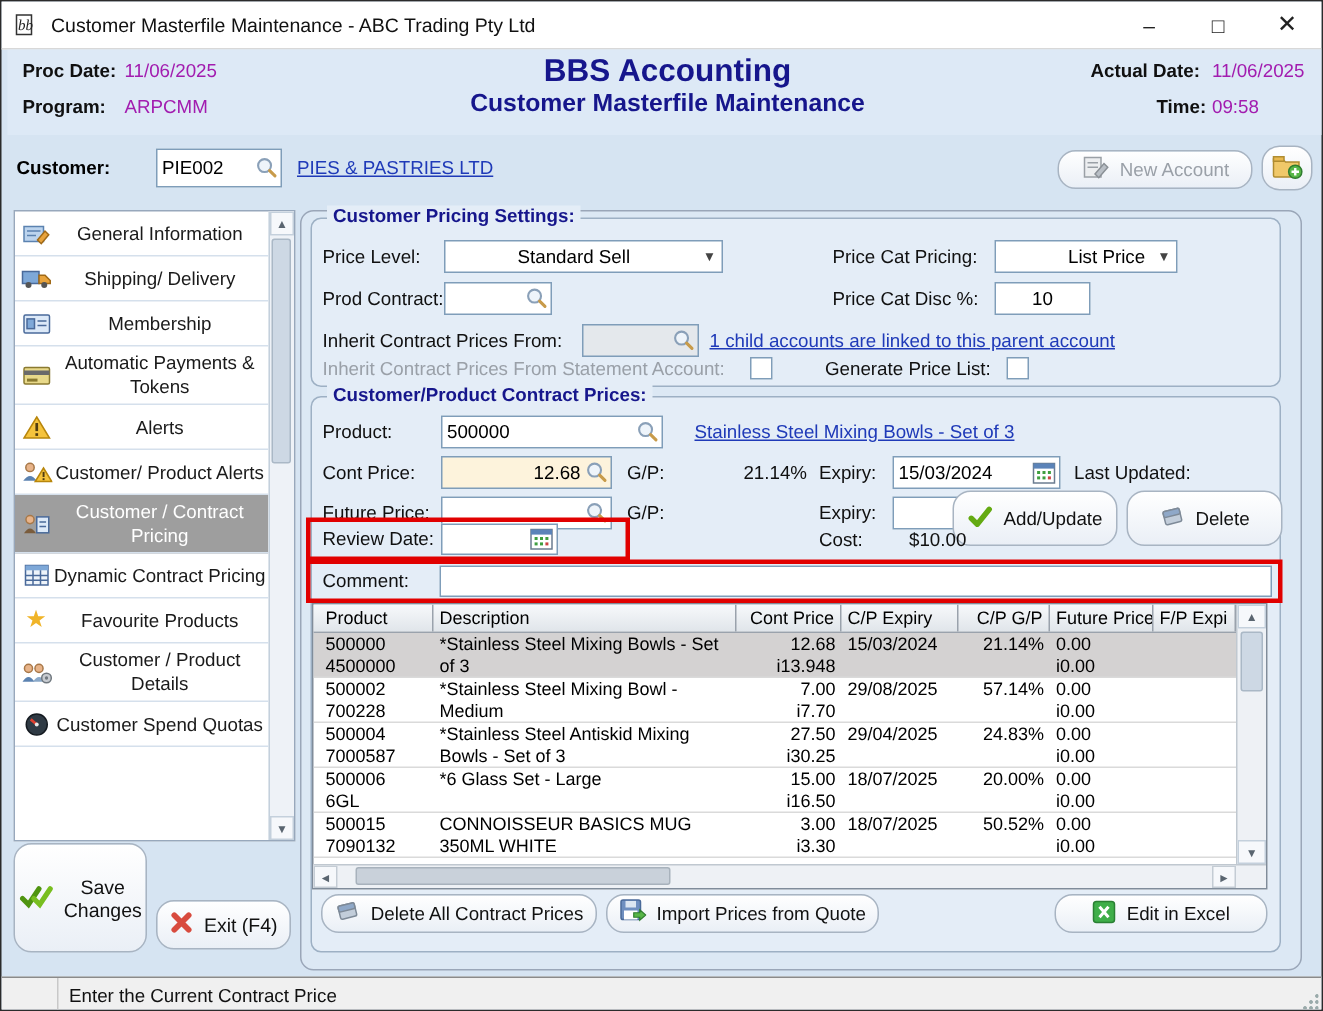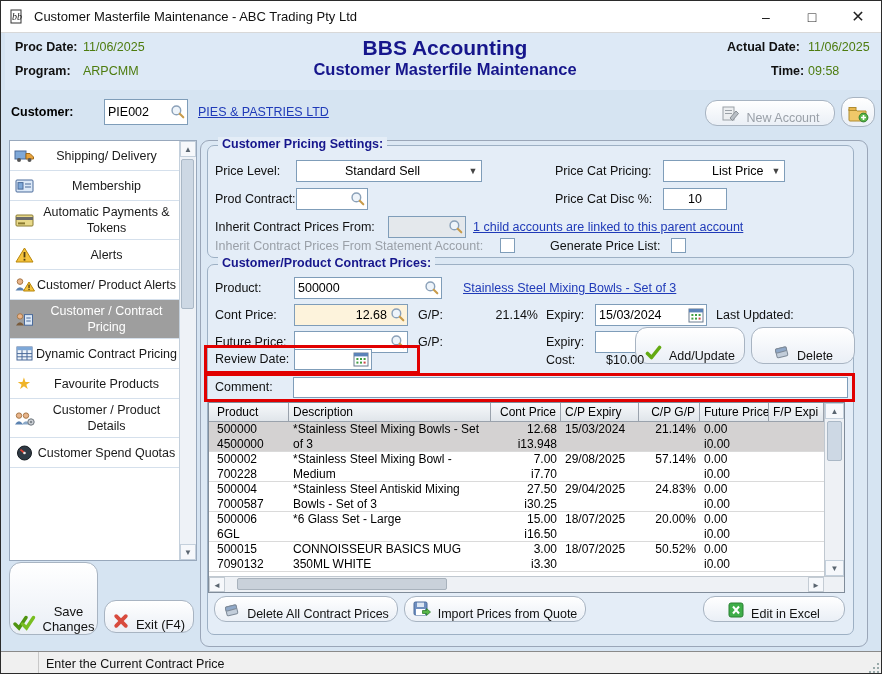--- a/index.html
+++ b/index.html
@@ -9,34 +9,34 @@
   
   .titlebar { position:absolute; left:0; top:0; width:100%; height:32px; background:#fff; border-bottom:1px solid #d8d8d8; }
   .titlebar .appicon { position:absolute; left:9px; top:7px; width:18px; height:18px; }
   .titlebar .ttext { position:absolute; left:33px; top:8px; font-size:13px; color:#111; }
   .wbtn { position:absolute; top:0; width:46px; height:32px; text-align:center; line-height:32px; font-size:14px; color:#222; }
   .wbtn.min { right:92px; } .wbtn.max { right:46px; } .wbtn.close { right:0; font-size:16px; }
 
   
   .headband { position:absolute; left:4px; top:32px; width:100%; height:57px; background:#dde9f6; }
   .hlbl { position:absolute; font-size:12.5px; font-weight:bold; color:#101010; }
-  .hval { position:absolute; font-size:12.5px; color:#4d7c0f; }
+  .hval { position:absolute; font-size:12.5px; color:#a21caf; }
   .h-title { position:absolute; left:0; width:100%; text-align:center; color:#16168c; font-weight:bold; }
   .h-title.big { top:3px; font-size:21px; }
   .h-title.sub { top:27px; font-size:16.5px; }
 
   
   .custlbl { position:absolute; left:10px; top:104px; font-size:12.5px; font-weight:bold; }
   .inputbox { position:absolute; background:#fff; border:1px solid #7f9db9; font-size:12.5px; color:#111; display:flex; align-items:center; }
   .inputbox input { border:none; outline:none; background:transparent; width:100%; font-size:12.5px; font-family:inherit; padding:0 3px; }
   .inputbox .mag { flex:0 0 auto; width:16px; height:16px; margin-right:1px; }
   .cust-input { left:103px; top:98px; width:84px; height:26px; }
   .linktext { color:#1f3ab8; text-decoration:underline; font-size:12.5px; cursor:pointer; }
   .cust-link { position:absolute; left:197px; top:104px; }
-  .btn { background:linear-gradient(#ffffff,#eaeff6); border:1px solid #a8b4c2; border-radius:12px; display:flex; align-items:flex-end; justify-content:center; gap:7px; font-size:12.5px; color:#111; cursor:pointer; }
+  .btn { background:linear-gradient(#ffffff,#eaeff6); border:1px solid #a8b4c2; border-radius:12px; display:flex; align-items:center; justify-content:center; gap:7px; font-size:12.5px; color:#111; cursor:pointer; }
   .btn.disabled { color:#9aa0a8; }
   .newacct { position:absolute; left:704px; top:99px; width:130px; height:26px; }
   .folderbtn { position:absolute; left:840px; top:96px; width:34px; height:30px; }
 
   
   .sidebar { position:absolute; left:8px; top:139px; width:188px; height:421px; background:#fff; border:1px solid #98a8bc; display:flex; }
   .side-list { flex:1; display:flex; flex-direction:column; overflow:hidden; }
   .side-item { display:flex; align-items:center; min-height:30px; padding:3px 2px; border-bottom:1px solid #d5e0ec; cursor:pointer; }
   .side-icon { flex:0 0 24px; display:flex; justify-content:center; }
   .side-label { flex:1; text-align:center; font-size:12.5px; line-height:16px; color:#1a1a1a; }
@@ -149,20 +149,31 @@
     <span><svg width="21" height="19" viewBox="0 0 21 19">
           <path d="M1 5 h6 l2 2 h9 v9 a1 1 0 0 1 -1 1 h-15 a1 1 0 0 1 -1 -1 Z" fill="#f0c869" stroke="#b08c30"></path>
           <rect x="1" y="3.5" width="7" height="3" fill="#e8b84f" stroke="#b08c30"></rect>
           <circle cx="15.5" cy="13.5" r="4.4" fill="#57b647" stroke="#2f7d2f"></circle>
           <path d="M15.5 11 v5 M13 13.5 h5" stroke="#fff" stroke-width="1.6"></path>
         </svg></span>
   </div>
 
   <div class="sidebar">
     <div class="side-list">
+        <div class="side-item">
+          <span class="side-icon">
+            <svg width="19" height="16" viewBox="0 0 19 16">
+              <rect x="1" y="3" width="13" height="10" fill="#bcd4ee" stroke="#5b82b0"></rect>
+              <line x1="3" y1="6" x2="12" y2="6" stroke="#5b82b0"></line>
+              <line x1="3" y1="9" x2="9" y2="9" stroke="#5b82b0"></line>
+              <path d="M10 12 L15 6 L17.5 8.5 L12.5 14.5 Z" fill="#e8a33c" stroke="#a06a18"></path>
+            </svg>
+          </span>
+          <span class="side-label">General Information</span>
+        </div>
         <div class="side-item">
           <span class="side-icon">
             <svg width="21" height="15" viewBox="0 0 21 15">
               <rect x="1" y="3" width="11" height="8" fill="#7ea8d8" stroke="#4a6a9a"></rect>
               <path d="M12 5.5 h4 l3.5 3.5 v2 h-7.5 Z" fill="#e8a33c" stroke="#a06a18"></path>
               <circle cx="5" cy="12" r="2" fill="#555"></circle>
               <circle cx="15.5" cy="12" r="2" fill="#555"></circle>
             </svg>
           </span>
           <span class="side-label">Shipping/ Delivery</span>

